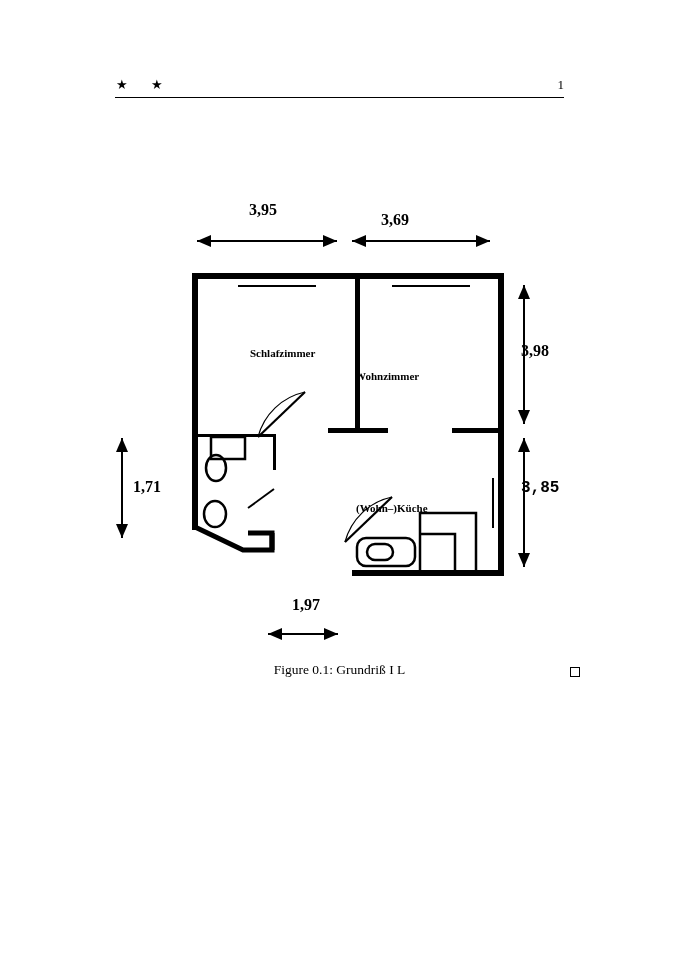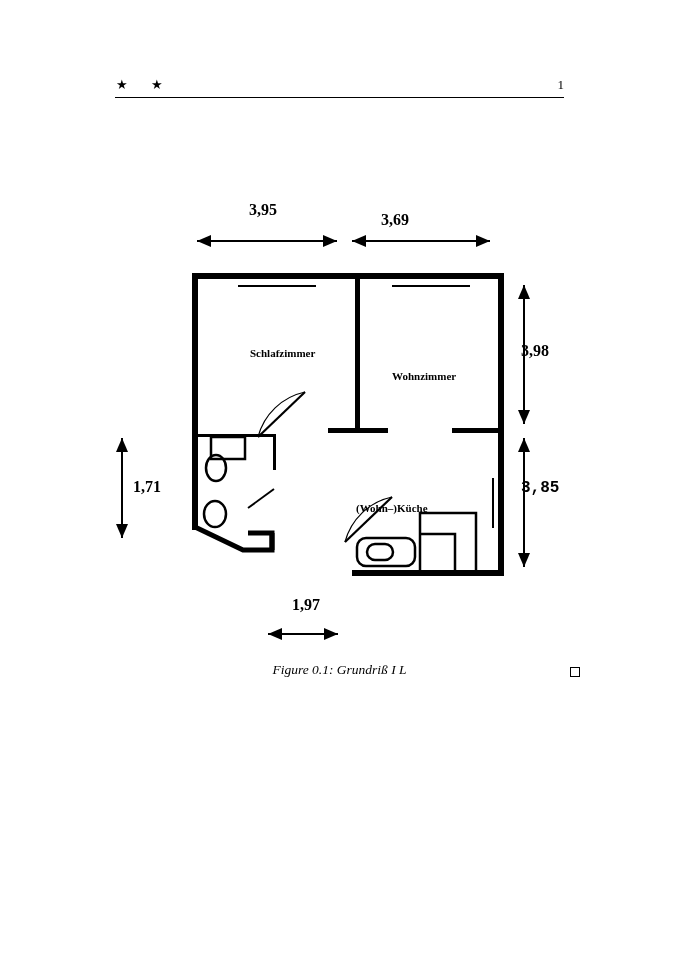--- a/index.html
+++ b/index.html
@@ -79,21 +79,20 @@
     white-space: nowrap;
   }
   .caption {
     position: absolute;
     left: 0;
     top: 662px;
     width: 679px;
     text-align: center;
     font-size: 13.5px;
     font-family: "Liberation Serif", serif;
-    font-style: italic;
   }
   .endmark {
     position: absolute;
     left: 570px;
     top: 667px;
     width: 8px;
     height: 8px;
     border: 1px solid #000000;
   }
   svg.overlay {
@@ -177,21 +176,21 @@
       <line x1="122" y1="438" x2="122" y2="538" stroke="#000" stroke-width="2"></line>
       <polygon points="122,438 116,452 128,452" fill="#000"></polygon>
       <polygon points="122,538 116,524 128,524" fill="#000"></polygon>
 
       <line x1="268" y1="634" x2="338" y2="634" stroke="#000" stroke-width="2"></line>
       <polygon points="268,634 282,628 282,640" fill="#000"></polygon>
       <polygon points="338,634 324,628 324,640" fill="#000"></polygon>
     </svg>
 
     <div class="label" style="left:250px; top:339px;">Schlafzimmer</div>
-    <div class="label" style="left:392px; top:362px;">Wohnzimmer</div>
+    <div class="label" style="left:355px; top:362px;">Wohnzimmer</div>
     <div class="label" style="left:356px; top:494px;">(Wohn–)Küche</div>
 
     <div class="dim" style="left:249px; top:201px;">3,95</div>
     <div class="dim" style="left:381px; top:199px;margin-top:12px;">3,69</div>
     <div class="dim" style="left:521px; top:342px;">3,98</div>
     <div class="dim" style="left:521px; top:479px;font-family:Liberation Mono, monospace;">3,85</div>
     <div class="dim" style="left:133px; top:478px;">1,71</div>
     <div class="dim" style="left:292px; top:596px;text-align:right;">1,97</div>
   </div>
 

